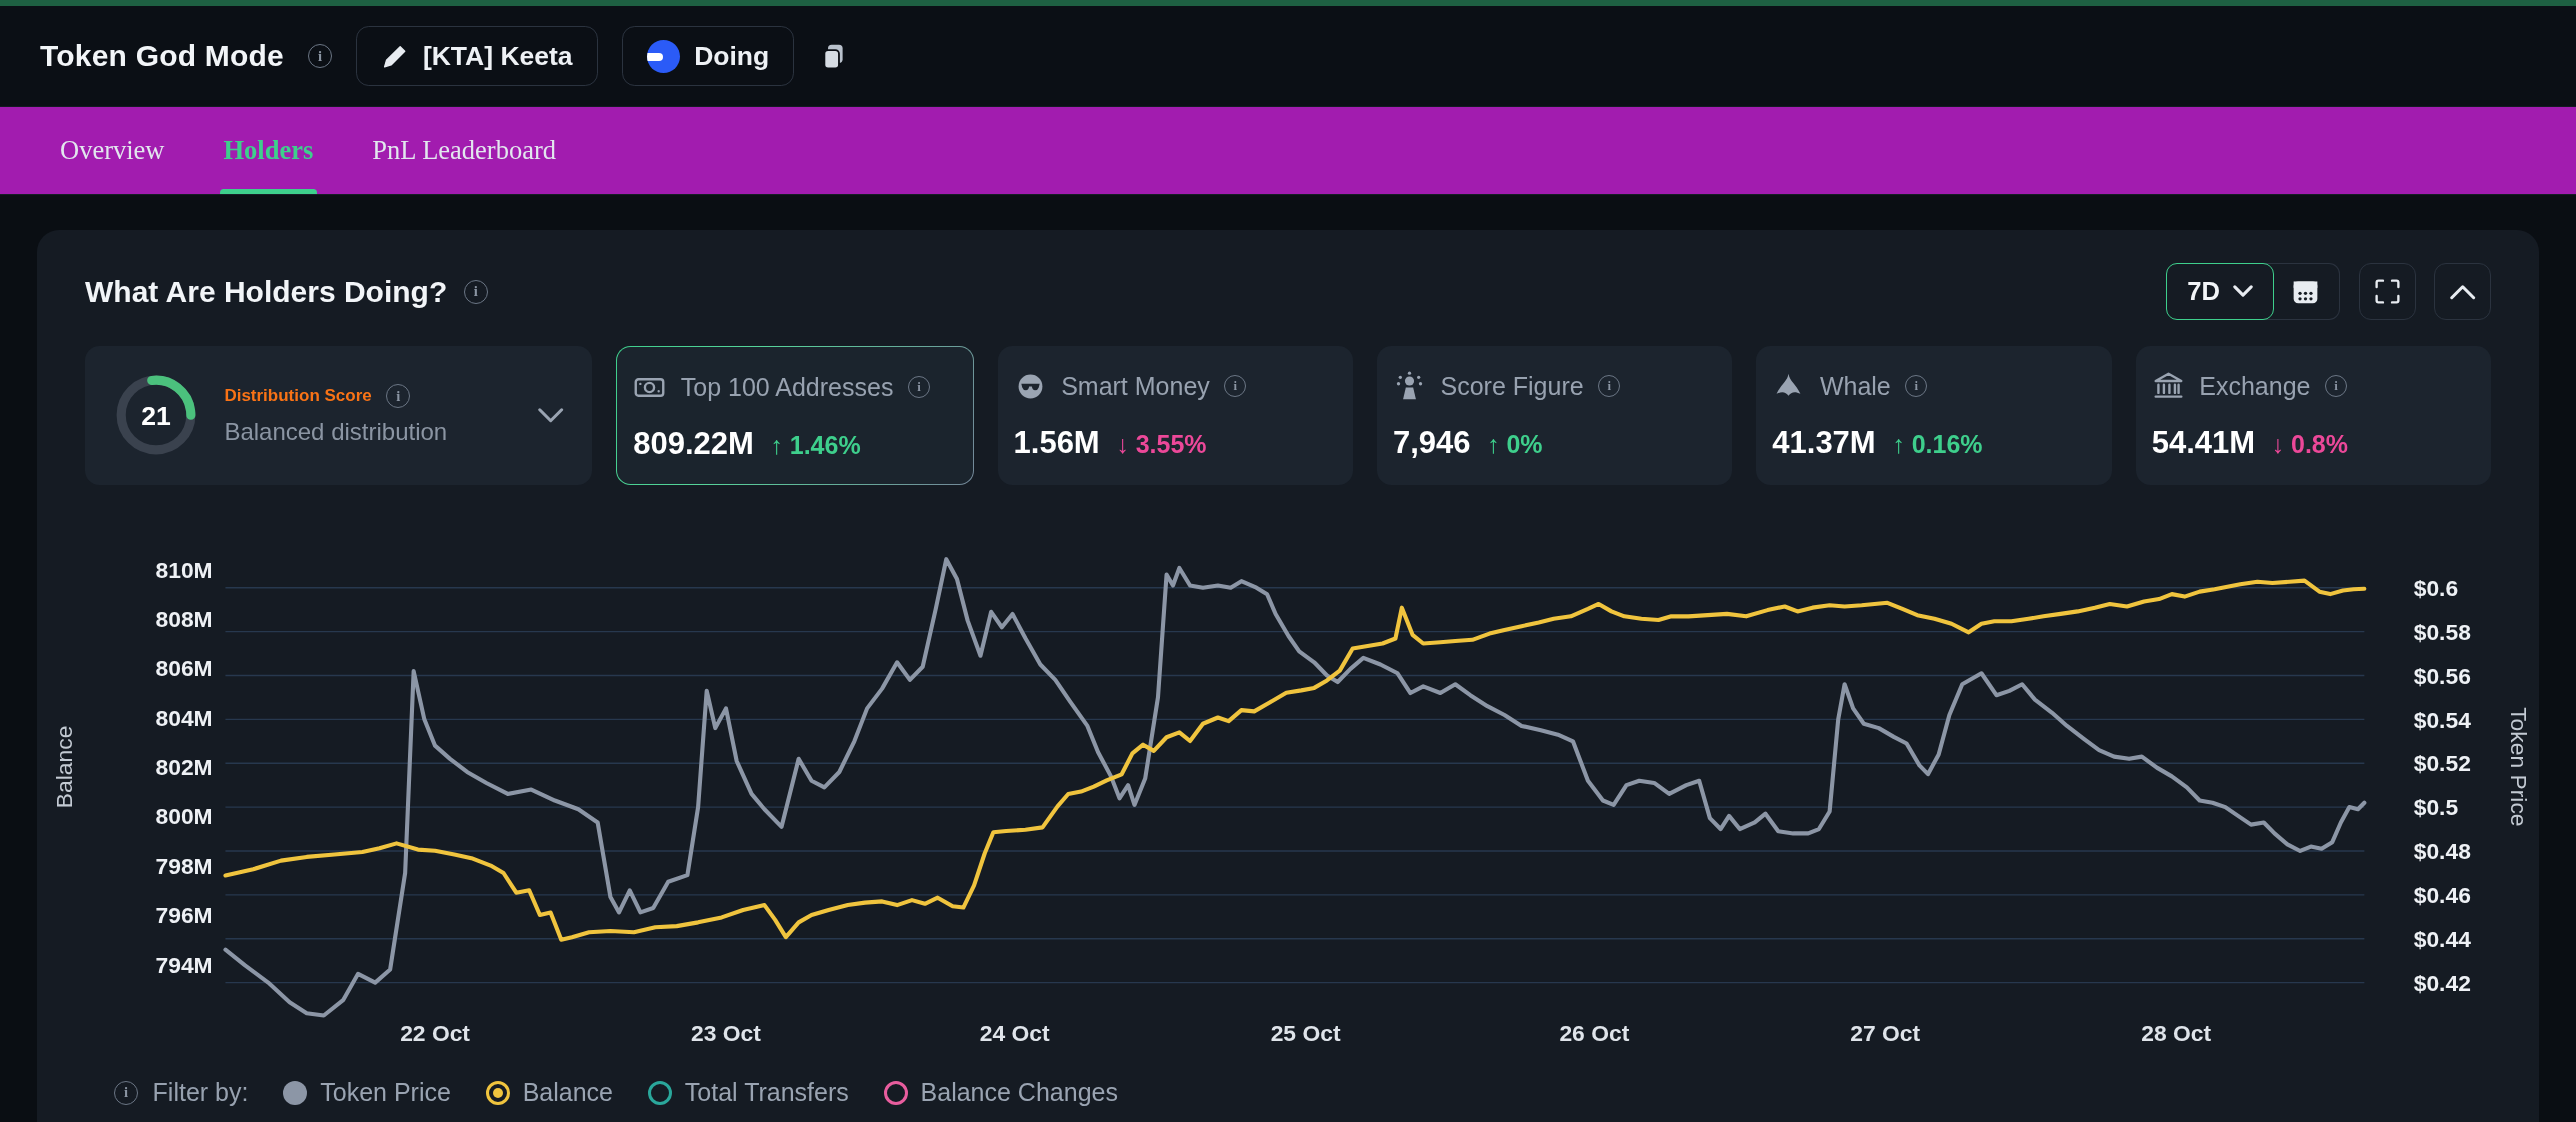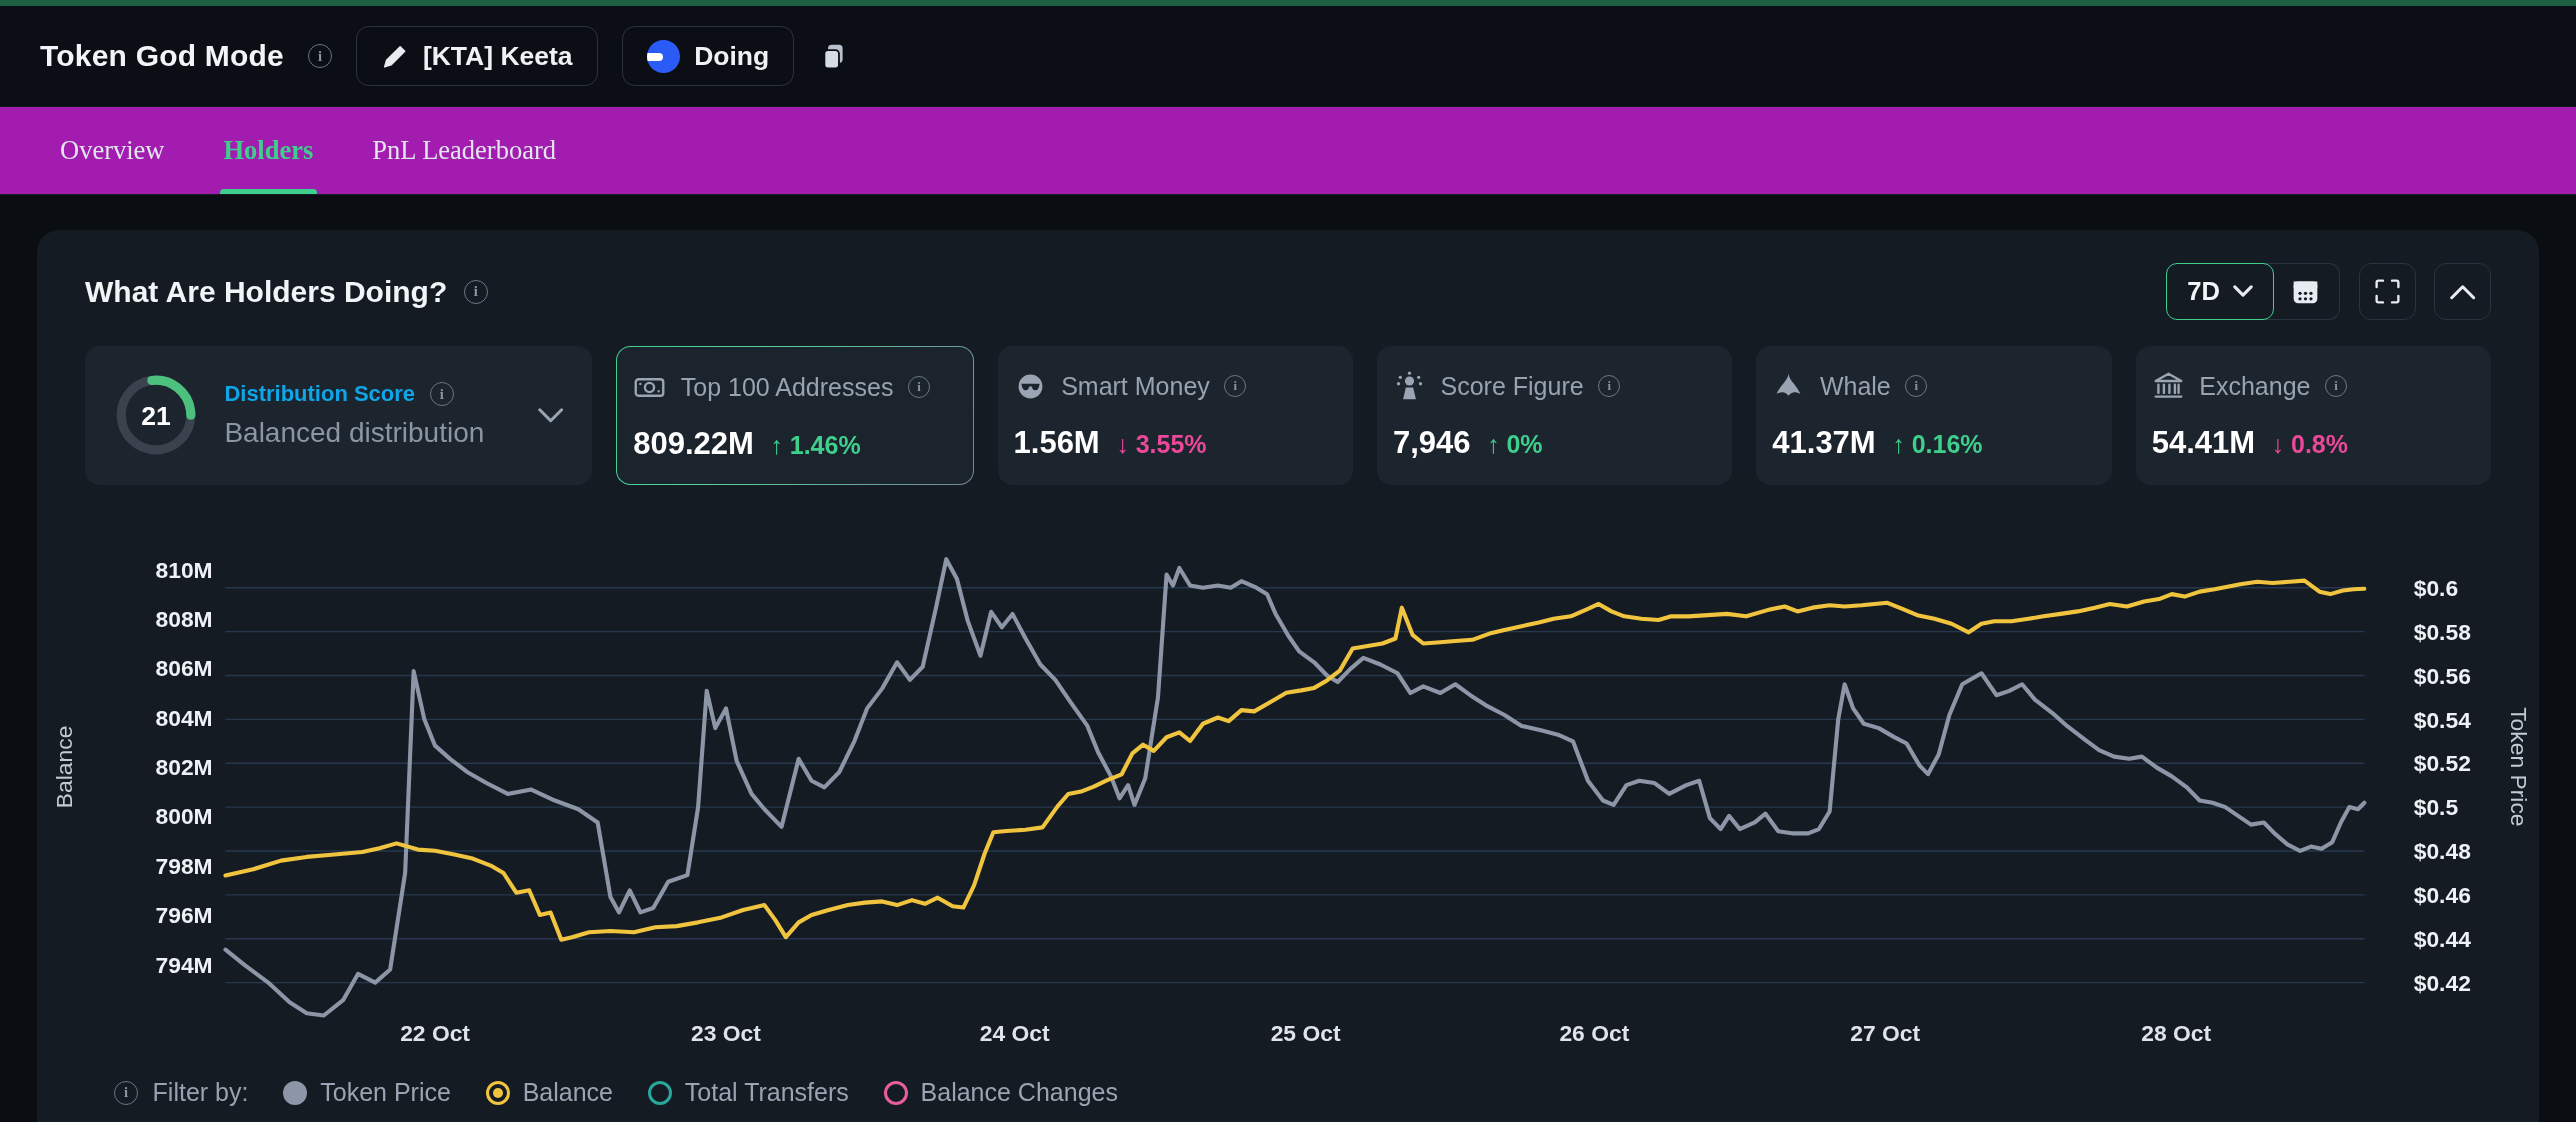--- a/index.html
+++ b/index.html
@@ -69,22 +69,22 @@
   .c-row1 .c-icon { flex:none; }
   .c-title { font-size:25px; color:#98a2b0; white-space:nowrap; }
   .c-row1 .info-i { width:22px; height:22px; font-size:12.8px; }
   .c-row2 { display:flex; align-items:baseline; gap:16.5px; margin-top:22px; }
   .c-value { font-size:31px; font-weight:700; color:#fff; }
   .c-delta { font-size:25px; font-weight:600; }
   .c-delta[data-dir="up"] { color:#3ecf8c; }
   .c-delta[data-dir="down"] { color:#ec4899; }
   .dist-txt { flex:1; min-width:0; }
   .dist-title-row { display:flex; align-items:center; gap:14.6px; }
-  .dist-title { font-size:22px; font-weight:700; color:#0ea5e9; white-space:nowrap; }
-  .dist-sub { font-size:28px; color:#8b95a3; margin-top:10px; white-space:nowrap; }
+  .dist-title { font-size:17px; font-weight:700; color:#f97316; white-space:nowrap; }
+  .dist-sub { font-size:24px; color:#8b95a3; margin-top:10px; white-space:nowrap; }
   .gauge-num { font-size:29px; font-weight:700; fill:#fff; }
 
   
   .chart-wrap { margin:3.7px -48px 0; }
   svg text { font-family:"Liberation Sans", sans-serif; }
   .tick-label { font-size:25px; font-weight:700; fill:#eef1f5; }
   .date-label { font-size:25px; font-weight:700; fill:#dfe4ea; }
   .axis-title { font-size:25px; fill:#c3cad3; }
   .gridline { stroke:rgba(84,126,178,0.30); stroke-width:1.5; }
 

